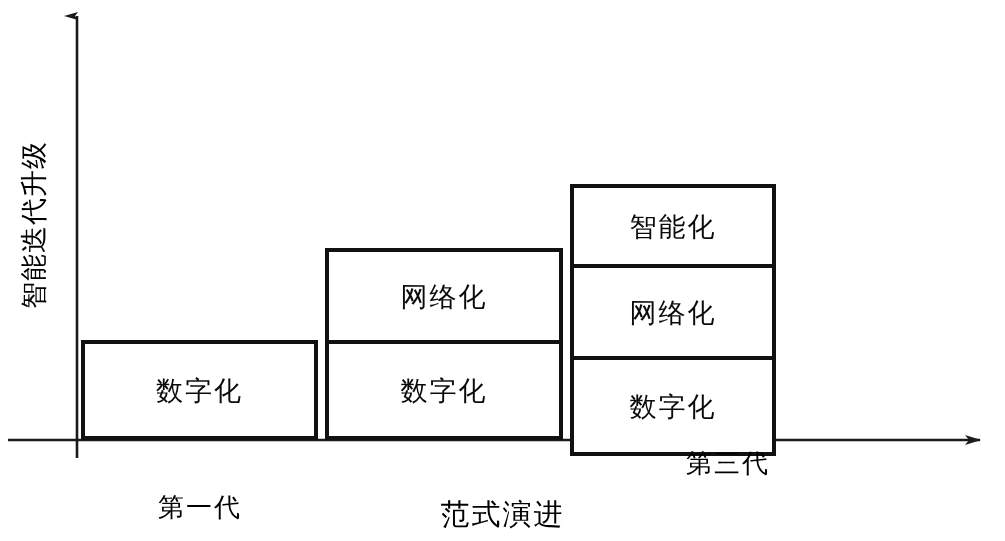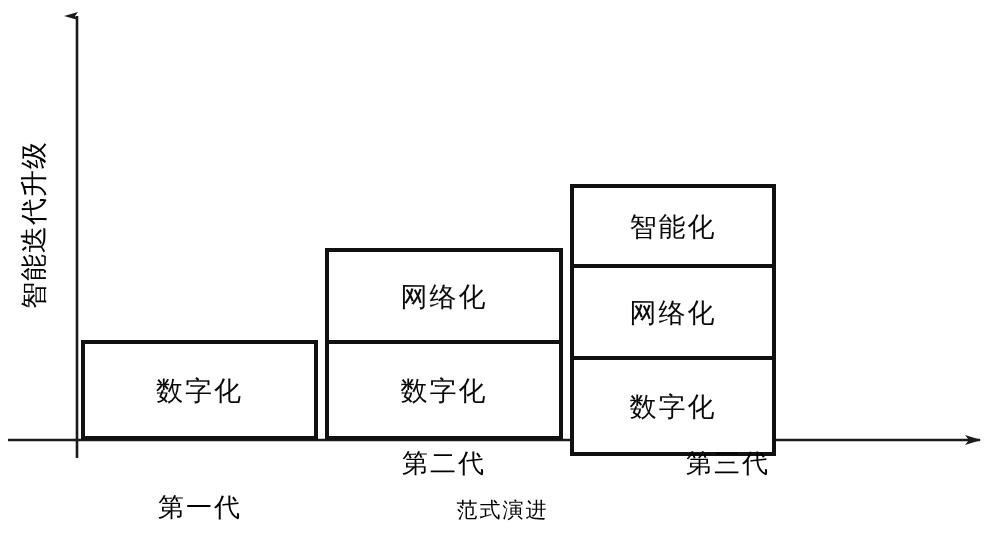--- a/index.html
+++ b/index.html
@@ -44,21 +44,21 @@
     font-family: "DejaVu Serif", "Liberation Serif", serif;
   }
 
   
   .x-axis-title {
     position: absolute;
     left: 0;
     right: 0;
     top: 500px;
     text-align: center;
-    font-size: 21px;
+    font-size: 29px;
     letter-spacing: 2px;
     line-height: 1;
   }
 
   
   .bar {
     position: absolute;
     box-sizing: border-box;
     background: #ffffff;
     border: 4px solid #111111;
@@ -140,18 +140,17 @@
     </div>
     <div class="bar-segment" style="height:92px;">
       <span class="seg-label">网络化</span>
     </div>
     <div class="bar-segment" style="flex:1 1 0;">
       <span class="seg-label">数字化</span>
     </div>
   </div>
 
   <div class="x-tick-label" style="left:200px;margin-top:44px;">第一代</div>
-  <div class="x-tick-label" style="left:444px;">第二代</div>
   <div class="x-tick-label" style="left:728px;">第三代</div>
 
   <div class="x-axis-title">范式演进</div>
 
 </div>
 
 </body></html>

